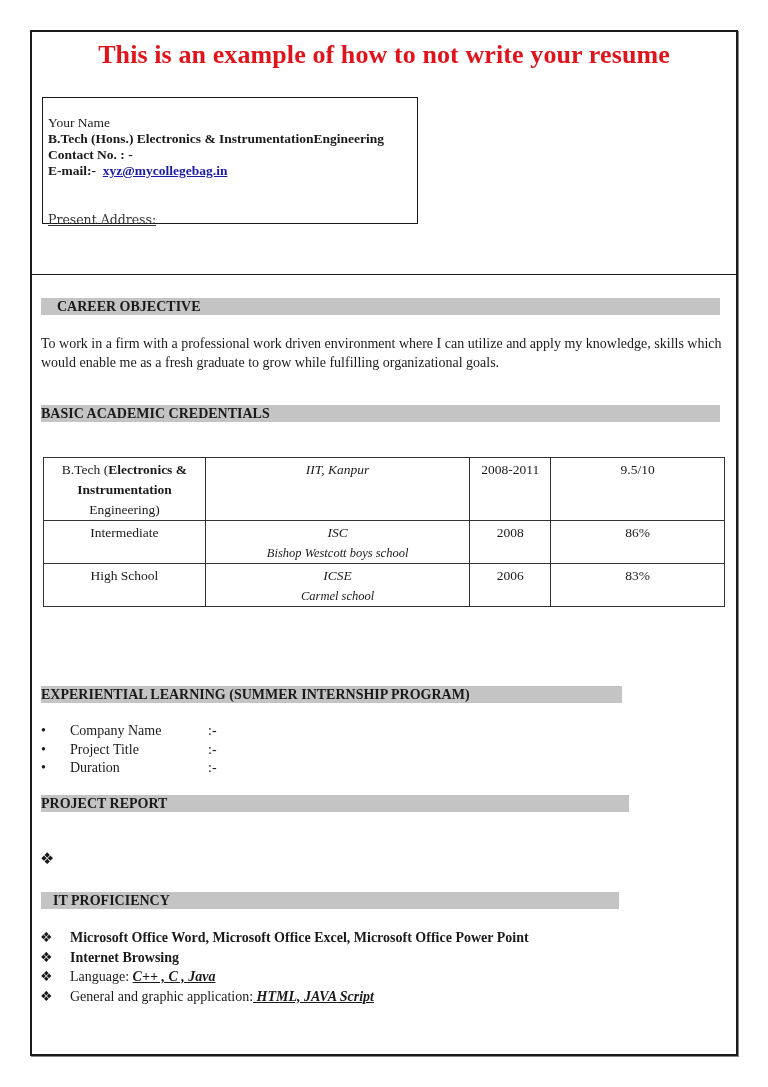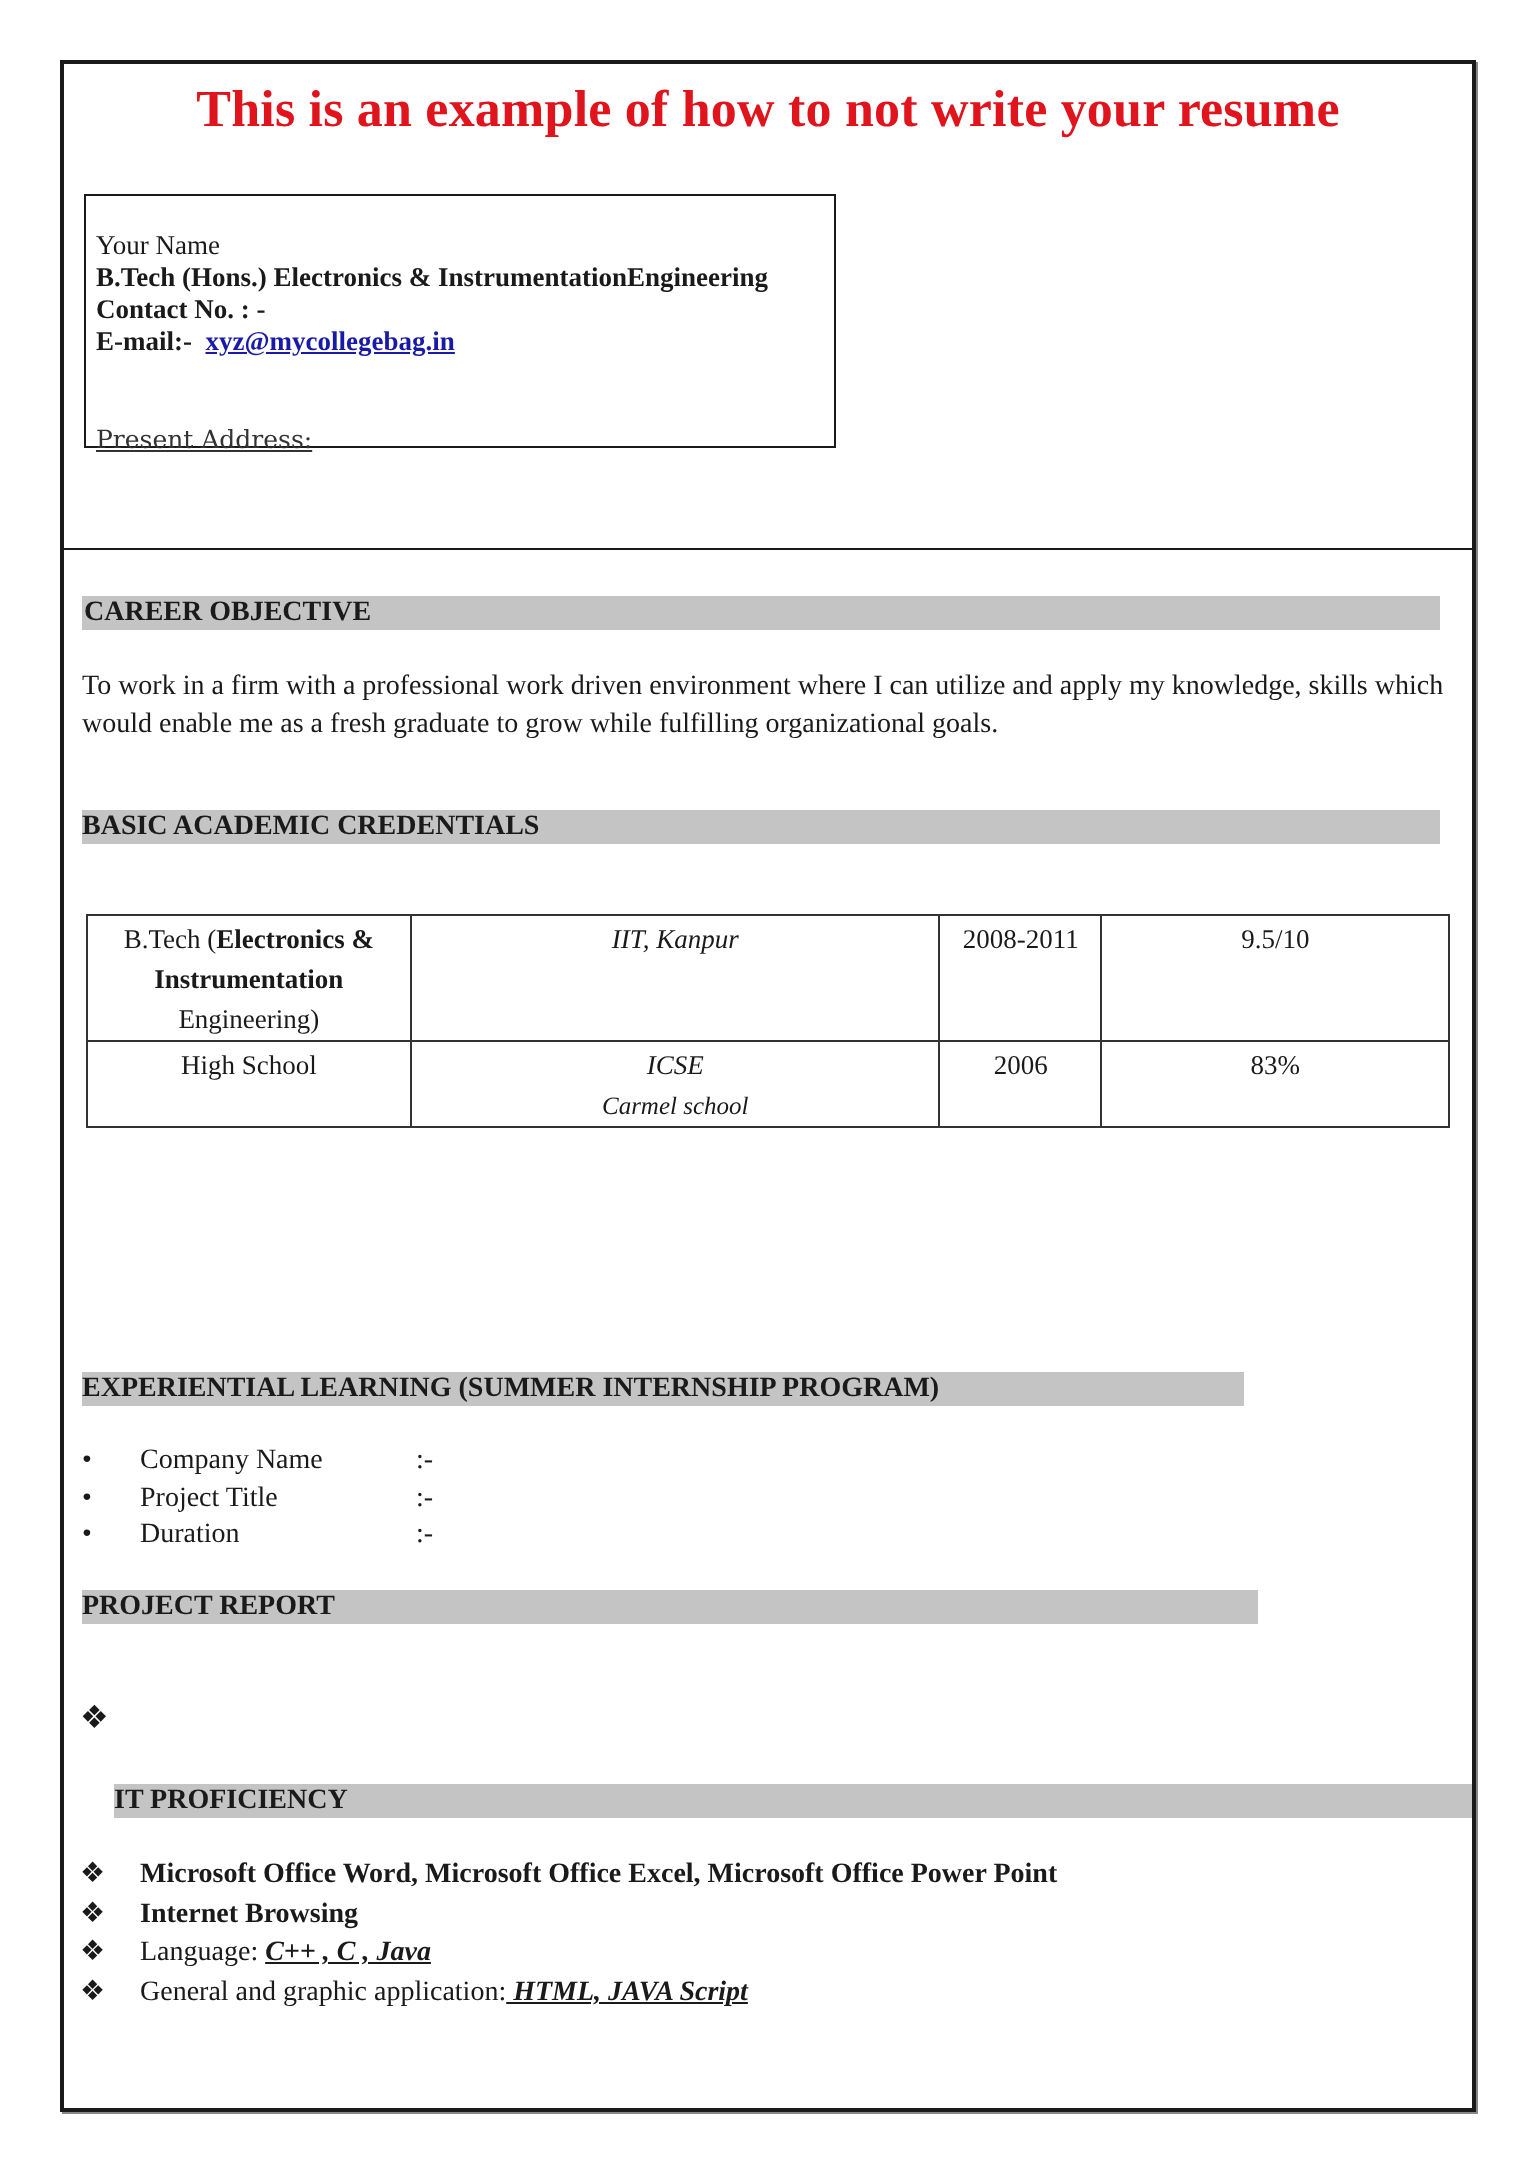--- a/index.html
+++ b/index.html
@@ -17,21 +17,21 @@
     .contact-line { position: absolute; left: 48px; font-size: 13.5px; white-space: nowrap; }
     .contact-line.bold { font-weight: bold; }
     .email-link { color: #1a1aa8; text-decoration: underline; font-weight: bold; }
     .address-line { position: absolute; left: 48px; top: 212px; font-size: 13.5px; color: #333;
                     text-decoration: underline; font-family: "DejaVu Serif", serif; font-size: 12.5px; }
 
     .header-divider { position: absolute; left: 32px; top: 274px; width: 704px; height: 0;
                       border-top: 1.5px solid #1a1a1a; }
 
     .section-bar { position: absolute; left: 41px; height: 17px; background: #c4c4c4;
-                   font-weight: bold; font-size: 14px; line-height: 17px; padding-left: 1px;
+                   font-weight: bold; font-size: 14px; line-height: 17px; padding-left: 16px;
                    box-sizing: border-box; white-space: nowrap; }
 
     .para { position: absolute; left: 41px; width: 695px; font-size: 14px; line-height: 19px; }
 
     table.cred { position: absolute; left: 43px; top: 457px; width: 682px; border-collapse: collapse;
                  font-size: 13.5px; }
     table.cred td, table.cred th { border: 1.5px solid #333; vertical-align: top; text-align: center;
                  padding: 2px 4px 0 4px; line-height: 20px; }
     table.cred th { font-weight: bold; height: 27px; }
     table.cred th.left { text-align: left; padding-left: 22px; }
@@ -92,20 +92,29 @@
       <span>B.Tech (</span><span class="q-strong">Electronics &amp; Instrumentation</span>
       <span>Engineering)</span>
     </td>
     <td>
       <span class="board-main">IIT, Kanpur</span>
     </td>
     <td>2008-2011</td>
     <td>9.5/10</td>
   </tr>
   <tr style="height:41px;">
+    <td>Intermediate</td>
+    <td>
+      <span class="board-main">ISC</span>
+      <span class="board-sub">Bishop Westcott boys school</span>
+    </td>
+    <td>2008</td>
+    <td>86%</td>
+  </tr>
+  <tr style="height:41px;">
     <td>High School</td>
     <td>
       <span class="board-main">ICSE</span>
       <span class="board-sub">Carmel school</span>
     </td>
     <td>2006</td>
     <td>83%</td>
   </tr>
 </tbody>
   </table>
@@ -124,21 +133,21 @@
 </div>
 <div class="bullet-row" style="top:759px;">
   <span class="dot">•</span>
   <span class="label">Duration</span>
   <span class="sep">:-</span>
 </div>
 
 <div class="section-bar" style="top:795px; width:588px; padding-left:0;">PROJECT REPORT</div>
 <div class="lone-diamond">❖</div>
 
-<div class="section-bar" style="top:892px; width:679px; padding-left:0;margin-left:16px;">IT PROFICIENCY</div>
+<div class="section-bar" style="top:892px; width:578px; padding-left:12px;">IT PROFICIENCY</div>
 
 <div class="skill-row" style="top:928px;">
   <span class="diamond">❖</span>
   <span class="text bold">Microsoft Office Word, Microsoft Office Excel, Microsoft Office Power Point</span>
 </div>
 <div class="skill-row" style="top:948px;">
   <span class="diamond">❖</span>
   <span class="text bold">Internet  Browsing</span>
 </div>
 <div class="skill-row" style="top:967px;">

